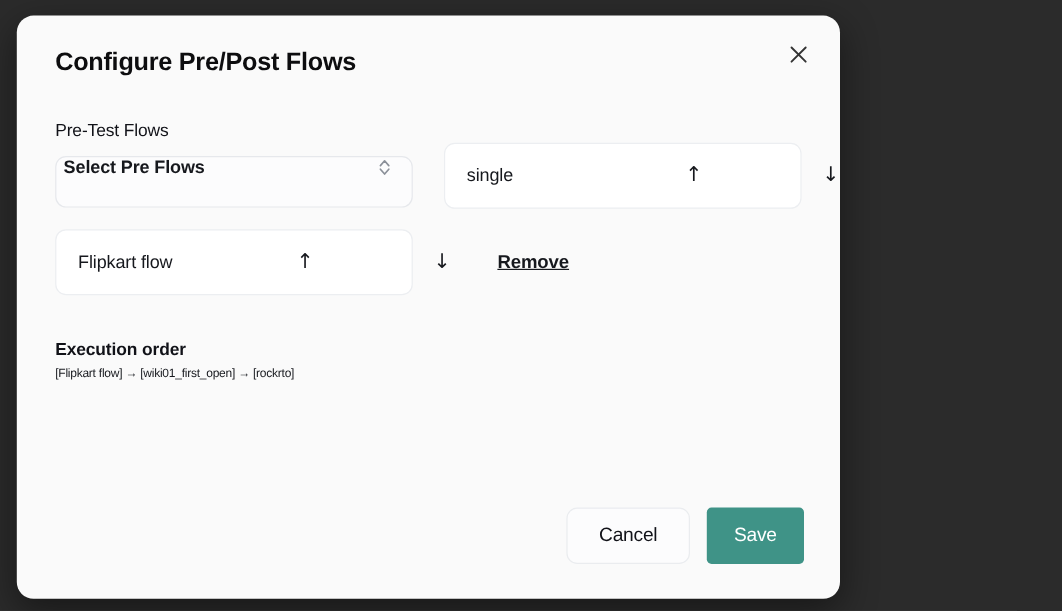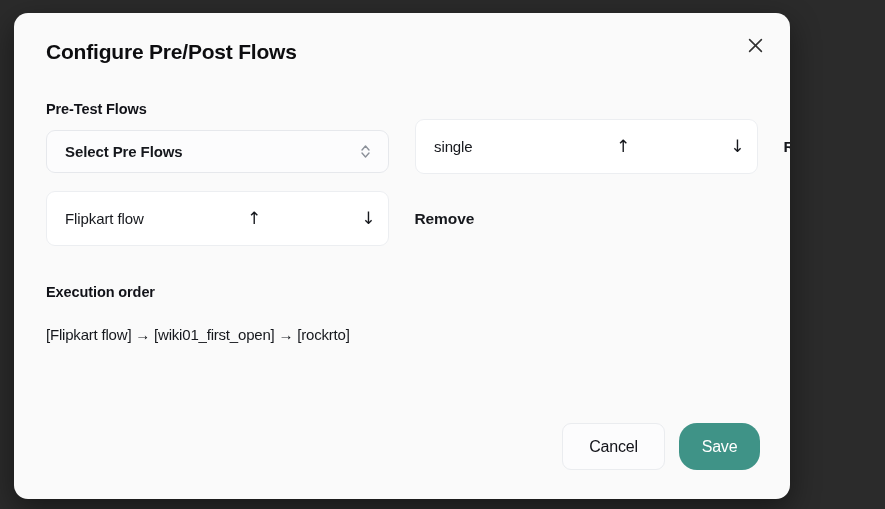--- a/index.html
+++ b/index.html
@@ -17,21 +17,21 @@
   #backdrop {
     position: absolute;
     inset: 0;
     background: #2b2b2b;
   }
 
   #modal {
     position: absolute;
     left: 14px;
     top: 13px;
-    width: 776px;
+    width: 686px;
     height: 486px;
     background: #fafafa;
     border-radius: 14px;
     box-shadow: 0 10px 30px rgba(0,0,0,0.45);
     box-sizing: border-box;
     overflow: hidden;
   }
 
   #close-btn {
     position: absolute;
@@ -76,35 +76,35 @@
     gap: 26px;
     margin-top: 35px;
   }
   .column {
     flex: 1 1 0;
     min-width: 0;
   }
 
   .column-title {
     font-size: 14.5px;
-    font-weight: bold;
+    font-weight: normal;
     color: #111218;
     margin: 0 0 13px 0;
     letter-spacing: -0.1px;
   }
 
   .select-box {
     height: 43px;
     border: 1px solid #e6e8ec;
     background: #fcfcfd;
     border-radius: 9px;
     display: flex;
-    align-items: center;
+    align-items: flex-start;
     justify-content: space-between;
-    padding: 0 16px 0 18px;
+    padding: 0 16px 0 6px;
     box-sizing: border-box;
     cursor: pointer;
   }
   .select-label {
     font-size: 15px;
     font-weight: bold;
     color: #16181d;
     letter-spacing: -0.1px;
   }
   .select-chevrons { display: flex; }
@@ -151,34 +151,35 @@
     background: transparent;
     border: none;
     padding: 0;
     margin-left: auto;
     font-size: 15.5px;
     font-weight: bold;
     color: #16181d;
     cursor: pointer;
     font-family: "Liberation Sans", sans-serif;
     letter-spacing: -0.1px;
+    text-decoration: underline;
   }
 
   #execution-section {
     margin-top: 38px;
   }
   #execution-title {
     font-size: 14.5px;
     font-weight: bold;
     color: #111218;
-    margin: 0 0 24px 0;
+    margin: 0 0 1px 0;
     letter-spacing: -0.1px;
   }
   #execution-order {
-    font-size: 15px;
+    font-size: 10px;
     color: #16181d;
     margin: 0;
     letter-spacing: -0.2px;
     line-height: 22px;
   }
 
   #footer {
     position: absolute;
     right: 30px;
     bottom: 29px;
@@ -199,21 +200,21 @@
     font-family: "Liberation Sans", sans-serif;
     cursor: pointer;
     letter-spacing: -0.2px;
   }
   #save-button {
     height: 47px;
     min-width: 81px;
     padding: 0 20px;
     border: none;
     background: #3f9387;
-    border-radius: 18px;
+    border-radius: 4px;
     font-size: 16px;
     color: #ffffff;
     font-family: "Liberation Sans", sans-serif;
     cursor: pointer;
     letter-spacing: -0.2px;
   }
 </style>
 </head>
 <body>
 

